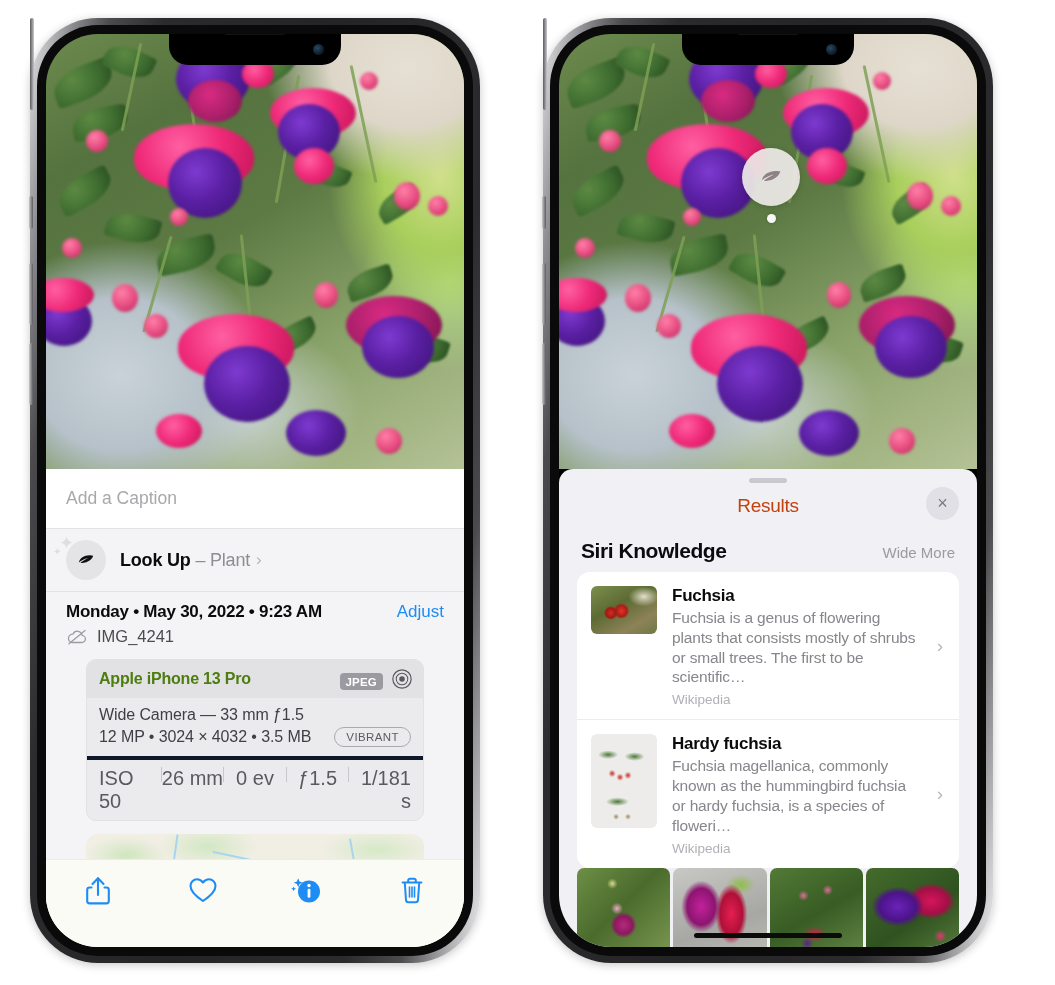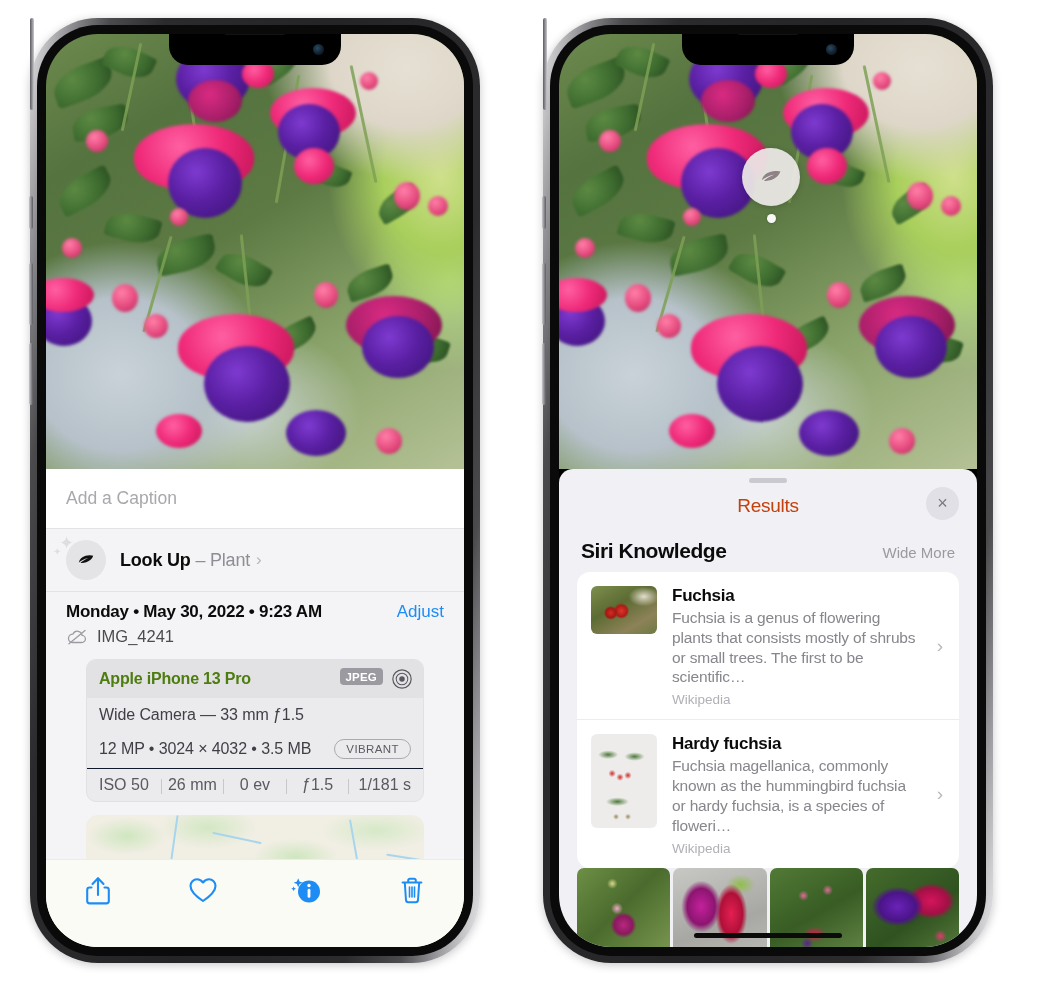--- a/index.html
+++ b/index.html
@@ -136,37 +136,37 @@
   
   .exif-card {
     margin:13px 20px 0 20px; border-radius:10px; overflow:hidden;
     background:#ebebee; border:1px solid #e1e1e4;
   }
   .exif-head {
     display:flex; align-items:center; justify-content:space-between;
     padding:8px 10px 8px 12px; background:#e2e2e5;
   }
   .exif-device { font-size:16px; font-weight:700; color:#4d7c0f; letter-spacing:-.2px; }
-  .exif-badges { display:flex; align-items:flex-start; gap:8px; }
+  .exif-badges { display:flex; align-items:flex-end; gap:8px; }
   .jpeg-chip {
     background:#9a9aa0; color:#fff; font-size:11.5px; font-weight:700;
     padding:2.5px 6px; border-radius:4px; letter-spacing:.2px;
   }
   .aperture-ico { width:22px; height:22px; }
   .exif-body { padding:8px 12px 9px 12px; }
   .exif-line1 { font-size:16px; color:#3f3f45; letter-spacing:-.1px; }
-  .exif-line2row { display:flex; align-items:center; justify-content:space-between; margin-top:15px; }
+  .exif-line2row { display:flex; align-items:center; justify-content:space-between; margin-top:3px; }
   .exif-line2 { font-size:16px; color:#3f3f45; letter-spacing:-.1px; }
   .vibrant-chip {
     border:1px solid #a9a9af; color:#5b5b61; font-size:11.5px;
     padding:3px 11px; border-radius:11px; letter-spacing:.4px;
   }
   .exif-foot {
-    display:flex; align-items:flex-end; border-top:1px solid #0f172a;
-    padding:7px 12px; font-size:16px; color:#59595f;
+    display:flex; align-items:flex-start; border-top:4px solid #0f172a;
+    padding:7px 12px; font-size:20px; color:#59595f;
   }
   .exif-foot span { flex:1; text-align:center; }
   .exif-foot span:first-child { text-align:left; }
   .exif-foot span:last-child  { text-align:right; }
   .exif-foot .divider { flex:0 0 1px; width:1px; height:15px; background:#c7c7cc; }
 
   
   .map-wrap { margin:13px 20px 0 20px; border-radius:12px 12px 0 0; overflow:hidden; height:70px; position:relative; }
   .map-bg {
     position:absolute; inset:0;

